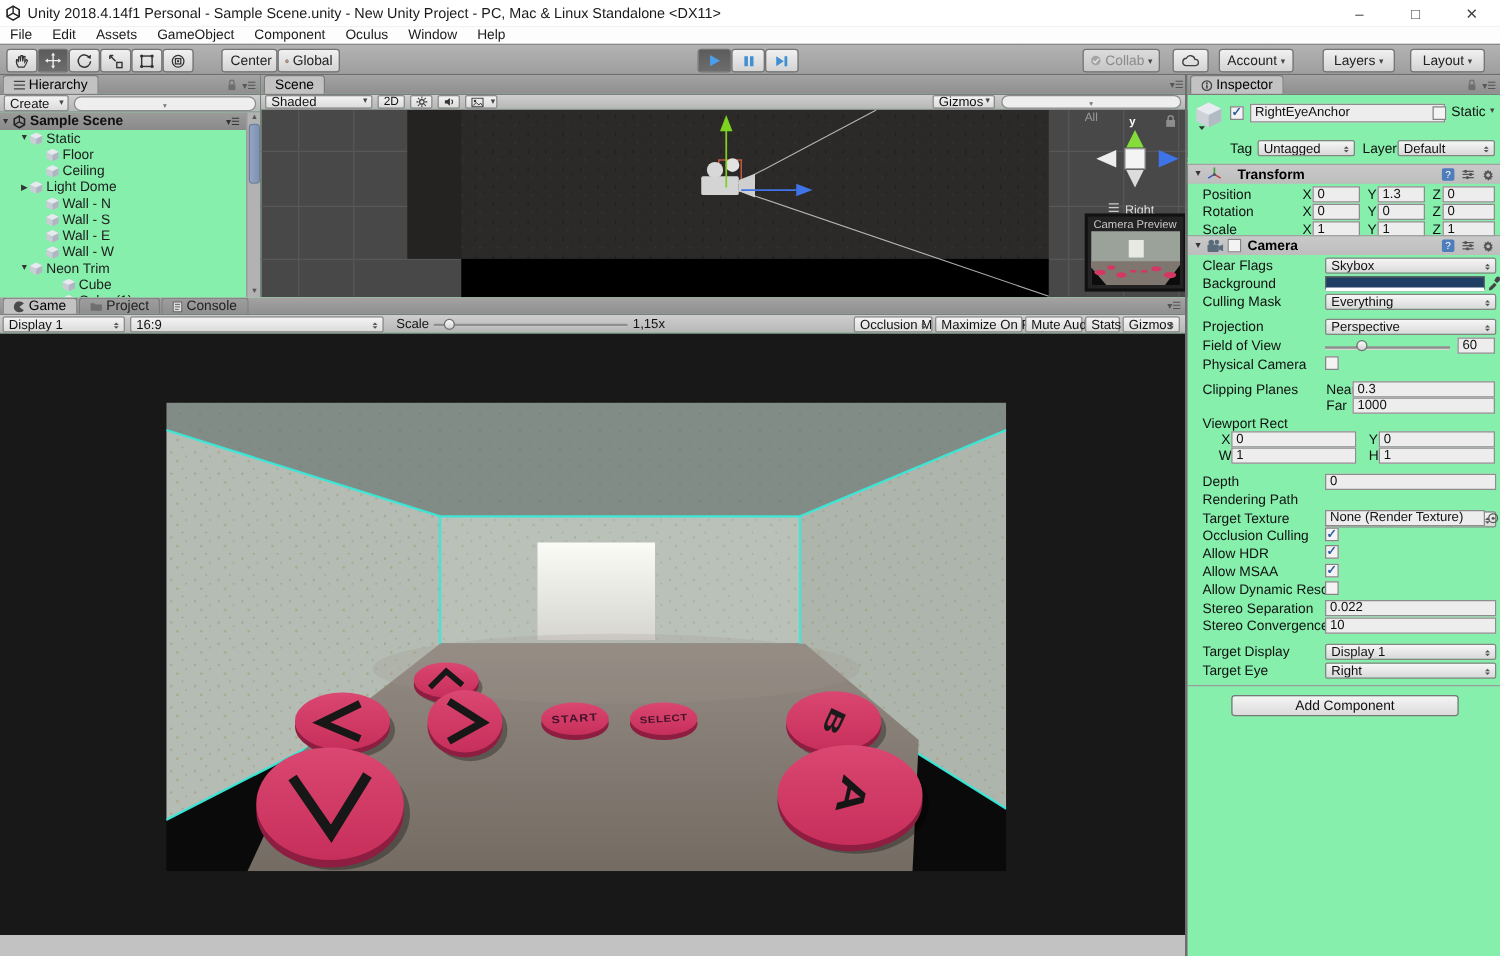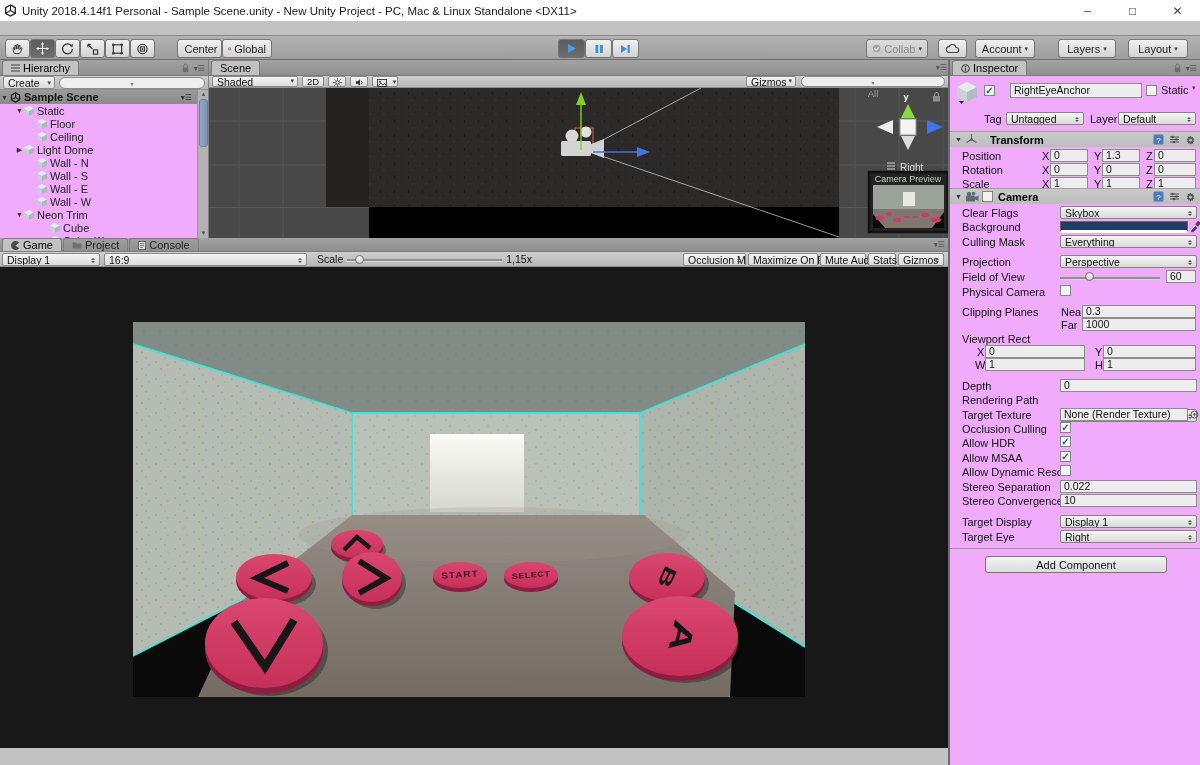--- a/index.html
+++ b/index.html
@@ -24,21 +24,21 @@
              background:linear-gradient(#b3b3b3,#9e9e9e);
              border-top:1px solid #8a8a8a; border-bottom:1px solid #6f6f6f; }
   .tbtn { position:absolute; top:3px; height:19px; background:linear-gradient(#f1f1f1,#d3d3d3);
           border:1px solid #747474; border-radius:3px; display:flex; align-items:center;
           justify-content:center; gap:3px; font-size:11px; color:#222; padding:0 5px; }
   .tbtn.active { background:linear-gradient(#5c5c5c,#6d6d6d); color:#eee; }
   .tbtn.disabled { color:#8b8b8b; background:linear-gradient(#dcdcdc,#c6c6c6); }
   .caret { font-size:7px; color:#444; }
 
   
-  .panel { position:absolute; background:#f0abfc; }
+  .panel { position:absolute; background:#86efac; }
   .tabs { height:16px; background:linear-gradient(#a3a3a3,#8f8f8f); border-bottom:1px solid #7d7d7d;
           display:flex; align-items:flex-end; padding-left:2px; position:relative; }
   .tab { height:15px; line-height:14px; padding:0 8px; font-size:11px; color:#222;
          background:linear-gradient(#9d9d9d,#8f8f8f); border:1px solid #7c7c7c; border-bottom:none;
          border-radius:3px 3px 0 0; margin-right:1px; display:flex; align-items:center; gap:3px; }
   .tab.active { background:#c2c2c2; color:#000; }
   .tabs-right { position:absolute; right:3px; top:3px; display:flex; gap:4px; align-items:center; }
   .ptool { background:linear-gradient(#cecece,#b7b7b7); border-bottom:1px solid #8f8f8f;
            display:flex; align-items:center; font-size:10.5px; position:relative; }
   .mdd { background:linear-gradient(#f4f4f4,#dbdbdb); border:1px solid #8b8b8b; border-radius:2px;
@@ -113,20 +113,30 @@
       <path d="M7 1 L7 7 L1.8 10 M7 7 L12.2 10" stroke="#222" stroke-width="1.2" fill="none"></path>
     </svg>
     <span class="title-text">Unity 2018.4.14f1 Personal - Sample Scene.unity - New Unity Project - PC, Mac &amp; Linux Standalone &lt;DX11&gt;</span>
     <div class="win-controls">
       <div class="win-btn">–</div>
       <div class="win-btn">□</div>
       <div class="win-btn">✕</div>
     </div>
   </div>
 
+  <div class="menubar">
+    <span class="menu-item">File</span>
+    <span class="menu-item">Edit</span>
+    <span class="menu-item">Assets</span>
+    <span class="menu-item">GameObject</span>
+    <span class="menu-item">Component</span>
+    <span class="menu-item">Oculus</span>
+    <span class="menu-item">Window</span>
+    <span class="menu-item">Help</span>
+  </div>
 
   <div class="toolbar">
     <div class="tbtn" style="left:5px;width:25px">
       <svg width="14" height="14" viewBox="0 0 14 14">
           <path d="M4 12 C2.5 10 2 8 2.4 5.6 l1.2.2 .3 2 .4-4.6 1.2 0 .2 4 .5-5 1.3 0 .2 5 .8-4.4 1.2.2 -.2 4.6 1.4-2 1 .7 c-.8 2.4-1.5 4-3 5.7 Z" fill="none" stroke="#333" stroke-width="1"></path>
         </svg>
     </div>
     <div class="tbtn active" style="left:30px;width:25px">
       <svg width="15" height="15" viewBox="0 0 16 16">
           <path d="M8 2 L8 14 M2 8 L14 8" stroke="#eee" stroke-width="1.4"></path>
@@ -662,21 +672,21 @@
 
     <div style="position:relative;width:252px;height:689px">
 
       <svg width="24" height="24" viewBox="0 0 12 12" style="position:absolute;left:5px;top:4px">
         <path d="M6 1 11 3.5 11 8.5 6 11 1 8.5 1 3.5Z" fill="#cdd2d9"></path>
           <path d="M6 1 11 3.5 6 6 1 3.5Z" fill="#e8ecf0"></path>
           <path d="M6 6 11 3.5 11 8.5 6 11Z" fill="#b2bac4"></path>
         <path d="M2 10.5 L4.5 10.5 L3.25 12 Z" fill="#333"></path>
       </svg>
       <div class="icb on" style="left:34px;top:9px"></div>
-      <div class="ifield" style="left:60px;top:7px;width:132px;height:15px;line-height:13px"><span>RightEyeAnchor</span></div>
+      <div class="ifield" style="left:50px;top:7px;width:156px;height:15px;line-height:13px"><span>RightEyeAnchor</span></div>
       <div class="icb" style="left:196px;top:9px"></div>
       <span style="position:absolute;left:211px;top:8px">Static</span>
       <span style="position:absolute;left:242px;top:8px;font-size:7px;color:#444">▾</span>
 
       <div class="irow" style="top:36px">
         <span style="position:absolute;left:34px;top:1px">Tag</span>
         <div class="idd" style="left:56px;top:0;width:78px"><span>Untagged</span><span class="caret2"></span></div>
         <span style="position:absolute;left:140px;top:1px">Layer</span>
         <div class="idd" style="left:168px;top:0;width:78px"><span>Default</span><span class="caret2"></span></div>
       </div>

